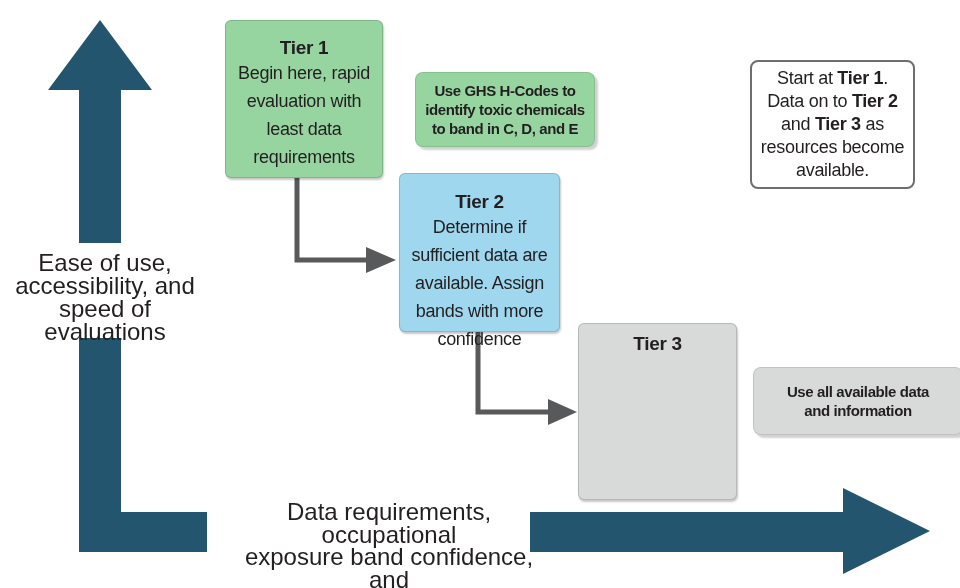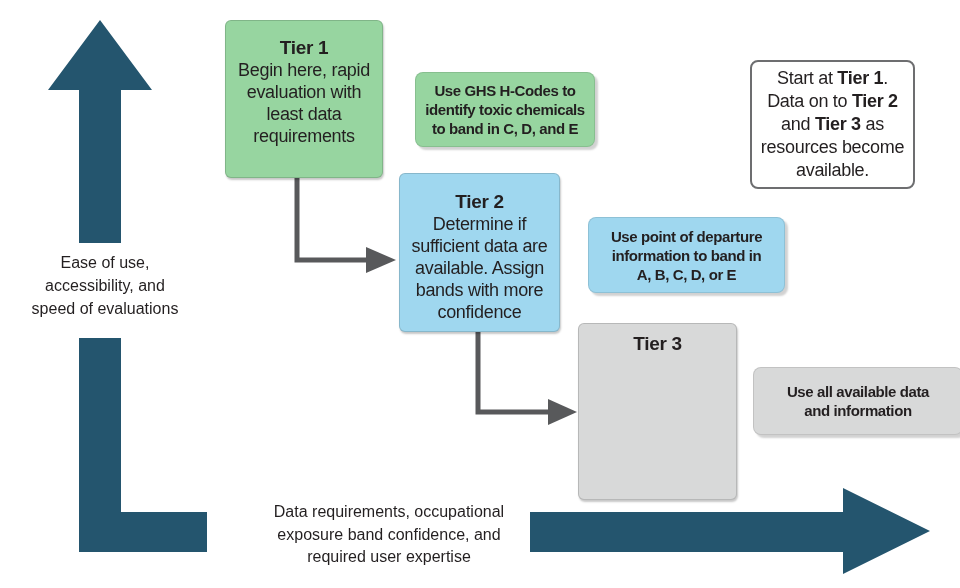--- a/index.html
+++ b/index.html
@@ -20,21 +20,21 @@
   .tierbox {
     position: absolute;
     border-radius: 6px;
     border: 1px solid rgba(0,0,0,0.15);
     box-shadow: 1px 2px 2px rgba(0,0,0,0.22);
     text-align: center;
     letter-spacing: -0.3px;
     z-index: 2;
   }
   .tier-title { font-weight: bold; font-size: 19px; line-height: 22px; }
-  .tier-body  { font-size: 18px; line-height: 22px; white-space: pre-line; }
+  .tier-body  { font-size: 18px; line-height: 28px; white-space: pre-line; }
 
   .green { background: var(--green); }
   .blue  { background: var(--blue); }
   .gray  { background: var(--gray); }
 
   .t1 { left:225px; top:20px;  width:158px; height:158px; padding-top:16px; }
   .t2 { left:399px; top:173px; width:161px; height:159px; padding-top:17px; }
   .t3 { left:578px; top:323px; width:159px; height:177px; padding-top:9px; }
 
   .sidebox {
@@ -64,21 +64,21 @@
     text-align:center;
     font-size:18px; line-height:23px;
     letter-spacing:-0.3px;
     z-index: 2;
     margin-top: 32px;
   }
 
   .axis-label {
     position:absolute;
     text-align:center;
-    font-size:16px;
+    font-size:24px;
     z-index: 1;
   }
   .y-label { left:5px;  top:251px; width:200px; line-height:23px; white-space: pre-line; }
   .x-label { left:218px; top:501px; width:300px; line-height:22.5px; white-space: pre-line; margin-left: 21px; }
 </style>
 </head>
 <body>
 
 <div class="canvas">
 
@@ -109,23 +109,20 @@
 confidence</div>
   </div>
 
   <div class="tierbox gray t3">
     <div class="tier-title">Tier 3</div>
   </div>
 
   <div class="sidebox green s1">Use GHS H-Codes to
 identify toxic chemicals
 to band in C, D, and E</div>
-  <div class="sidebox blue s2">Use point of departure
-information to band in
-A, B, C, D, or E</div>
   <div class="sidebox gray s3">Use all available data
 and information</div>
 
   <div class="notebox" id="guidance-note">
       <div><span>Start at </span><b>Tier 1</b><span>.</span></div>
       <div><span>Data on to </span><b>Tier 2</b></div>
       <div><span>and </span><b>Tier 3</b><span> as</span></div>
       <div><span>resources become</span></div>
       <div><span>available.</span></div>
     </div>

